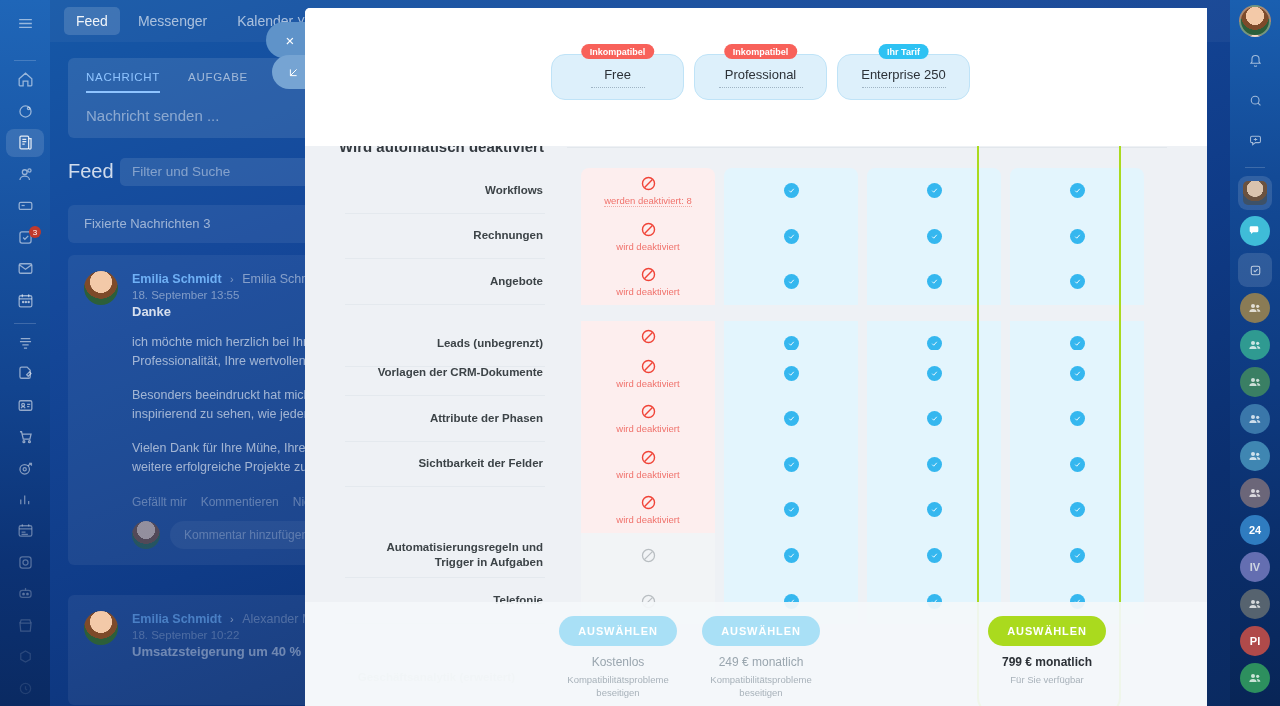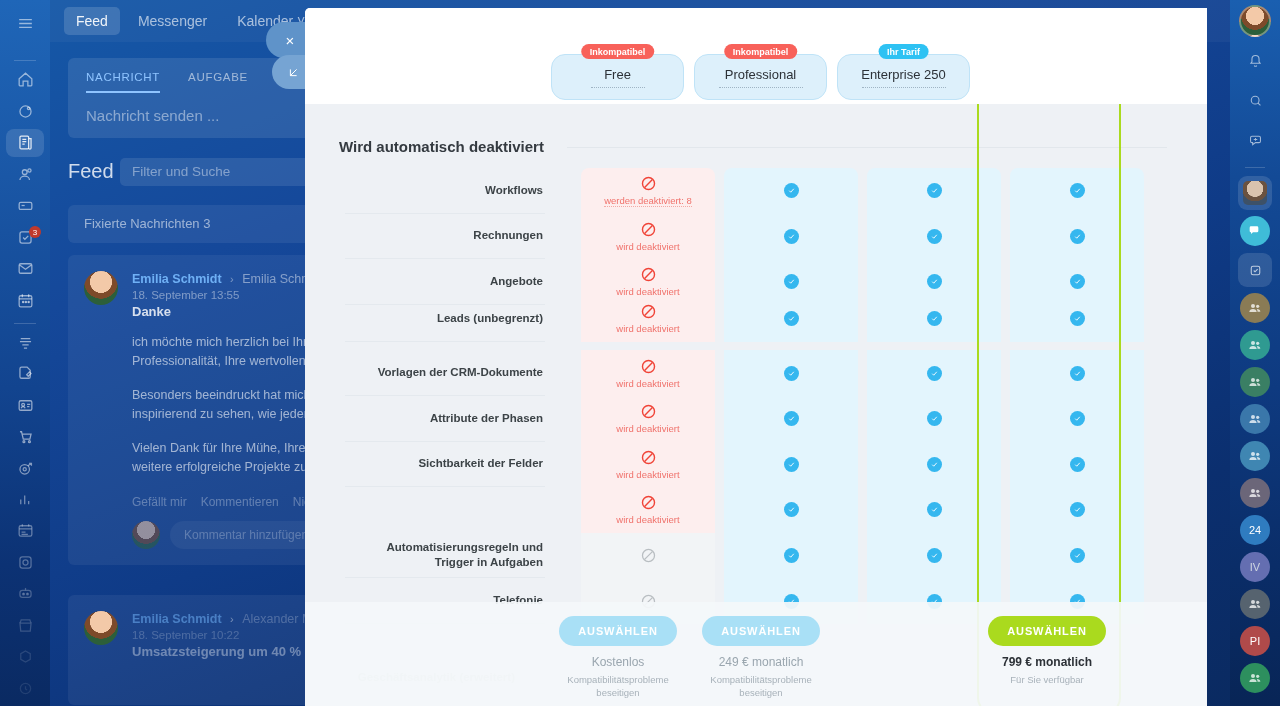--- a/index.html
+++ b/index.html
@@ -125,21 +125,21 @@
   .r-icon svg { width: 17px; height: 17px; fill: none; stroke: currentColor; stroke-width: 1.5; }
   .r-icon.boxed { background: rgba(255,255,255,.13); }
   .r-avatar {
     width: 32px; height: 32px; border-radius: 50%; margin-bottom: 6px;
     background: radial-gradient(circle at 50% 32%, #f3c9a8 0 38%, #7d4a2a 39% 58%, #2c5f3a 59% 100%);
     border: 2px solid rgba(255,255,255,.35);
   }
   .r-chip {
     width: 30px; height: 30px; border-radius: 50%; margin-bottom: 7px;
     display: flex; align-items: center; justify-content: center;
-    font-size: 11px; color: #fff; font-weight: normal;
+    font-size: 11px; color: #fff; font-weight: bold;
   }
   .r-chip svg { width: 16px; height: 16px; fill: currentColor; }
   .r-sep { width: 20px; height: 1px; background: rgba(255,255,255,.18); margin: 4px 0 8px; }
 
   
   #close-btn {
     position: absolute; left: 266px; top: 22px; width: 48px; height: 36px;
     background: #5f93c9; border-radius: 18px 0 0 18px;
     display: flex; align-items: center; justify-content: center;
     color: #fff; font-size: 15px;
@@ -153,21 +153,21 @@
   #dl-btn svg { width: 15px; height: 15px; fill: none; stroke: #fff; stroke-width: 1.6; }
 
   
   #modal {
     position: absolute; left: 305px; top: 8px; width: 902px; height: 698px;
     background: #eef1f5;
     border-radius: 5px 0 0 0;
     overflow: hidden;
   }
   #modal-head {
-    position: absolute; left: 0; top: 0; width: 902px; height: 96px;
+    position: absolute; left: 0; top: 0; width: 902px; height: 138px;
     background: #fff; z-index: 6;
   }
   .plan-card {
     position: absolute; top: 46px; width: 133px; height: 46px;
     background: #ddf0fb; border: 1px solid #bfe3f7;
     border-radius: 14px;
     display: flex; flex-direction: column; align-items: center; justify-content: center;
   }
   .plan-name { font-size: 13px; color: #2c3137; }
   .plan-dots { width: 54px; border-bottom: 1.5px dotted #9fb4c4; margin-top: 5px; }
@@ -699,21 +699,21 @@
             </div>
           </div>
           <div class="cell ok c3" style="left:675px">
             <div class="chk">
               <svg viewBox="0 0 24 24">
                 <path d="M6 12.5l4 4 8-9"></path>
               </svg>
             </div>
           </div>
         </div>
-        <div class="row" style="top:178px">
+        <div class="row" style="top:203px">
           <div class="row-label">Leads (unbegrenzt)</div>
           <div class="cell no c0" style="left:246px">
             <div class="ban"><svg viewBox="0 0 24 24">
                 <circle cx="12" cy="12" r="8.5" fill="none" stroke="#f04438" stroke-width="2"></circle>
                 <path d="M6.5 17.5 17.5 6.5" stroke="#f04438" stroke-width="2"></path>
               </svg></div>
             <div class="cell-note">wird deaktiviert</div>
           </div>
           <div class="cell ok c1" style="left:389px">
             <div class="chk">

